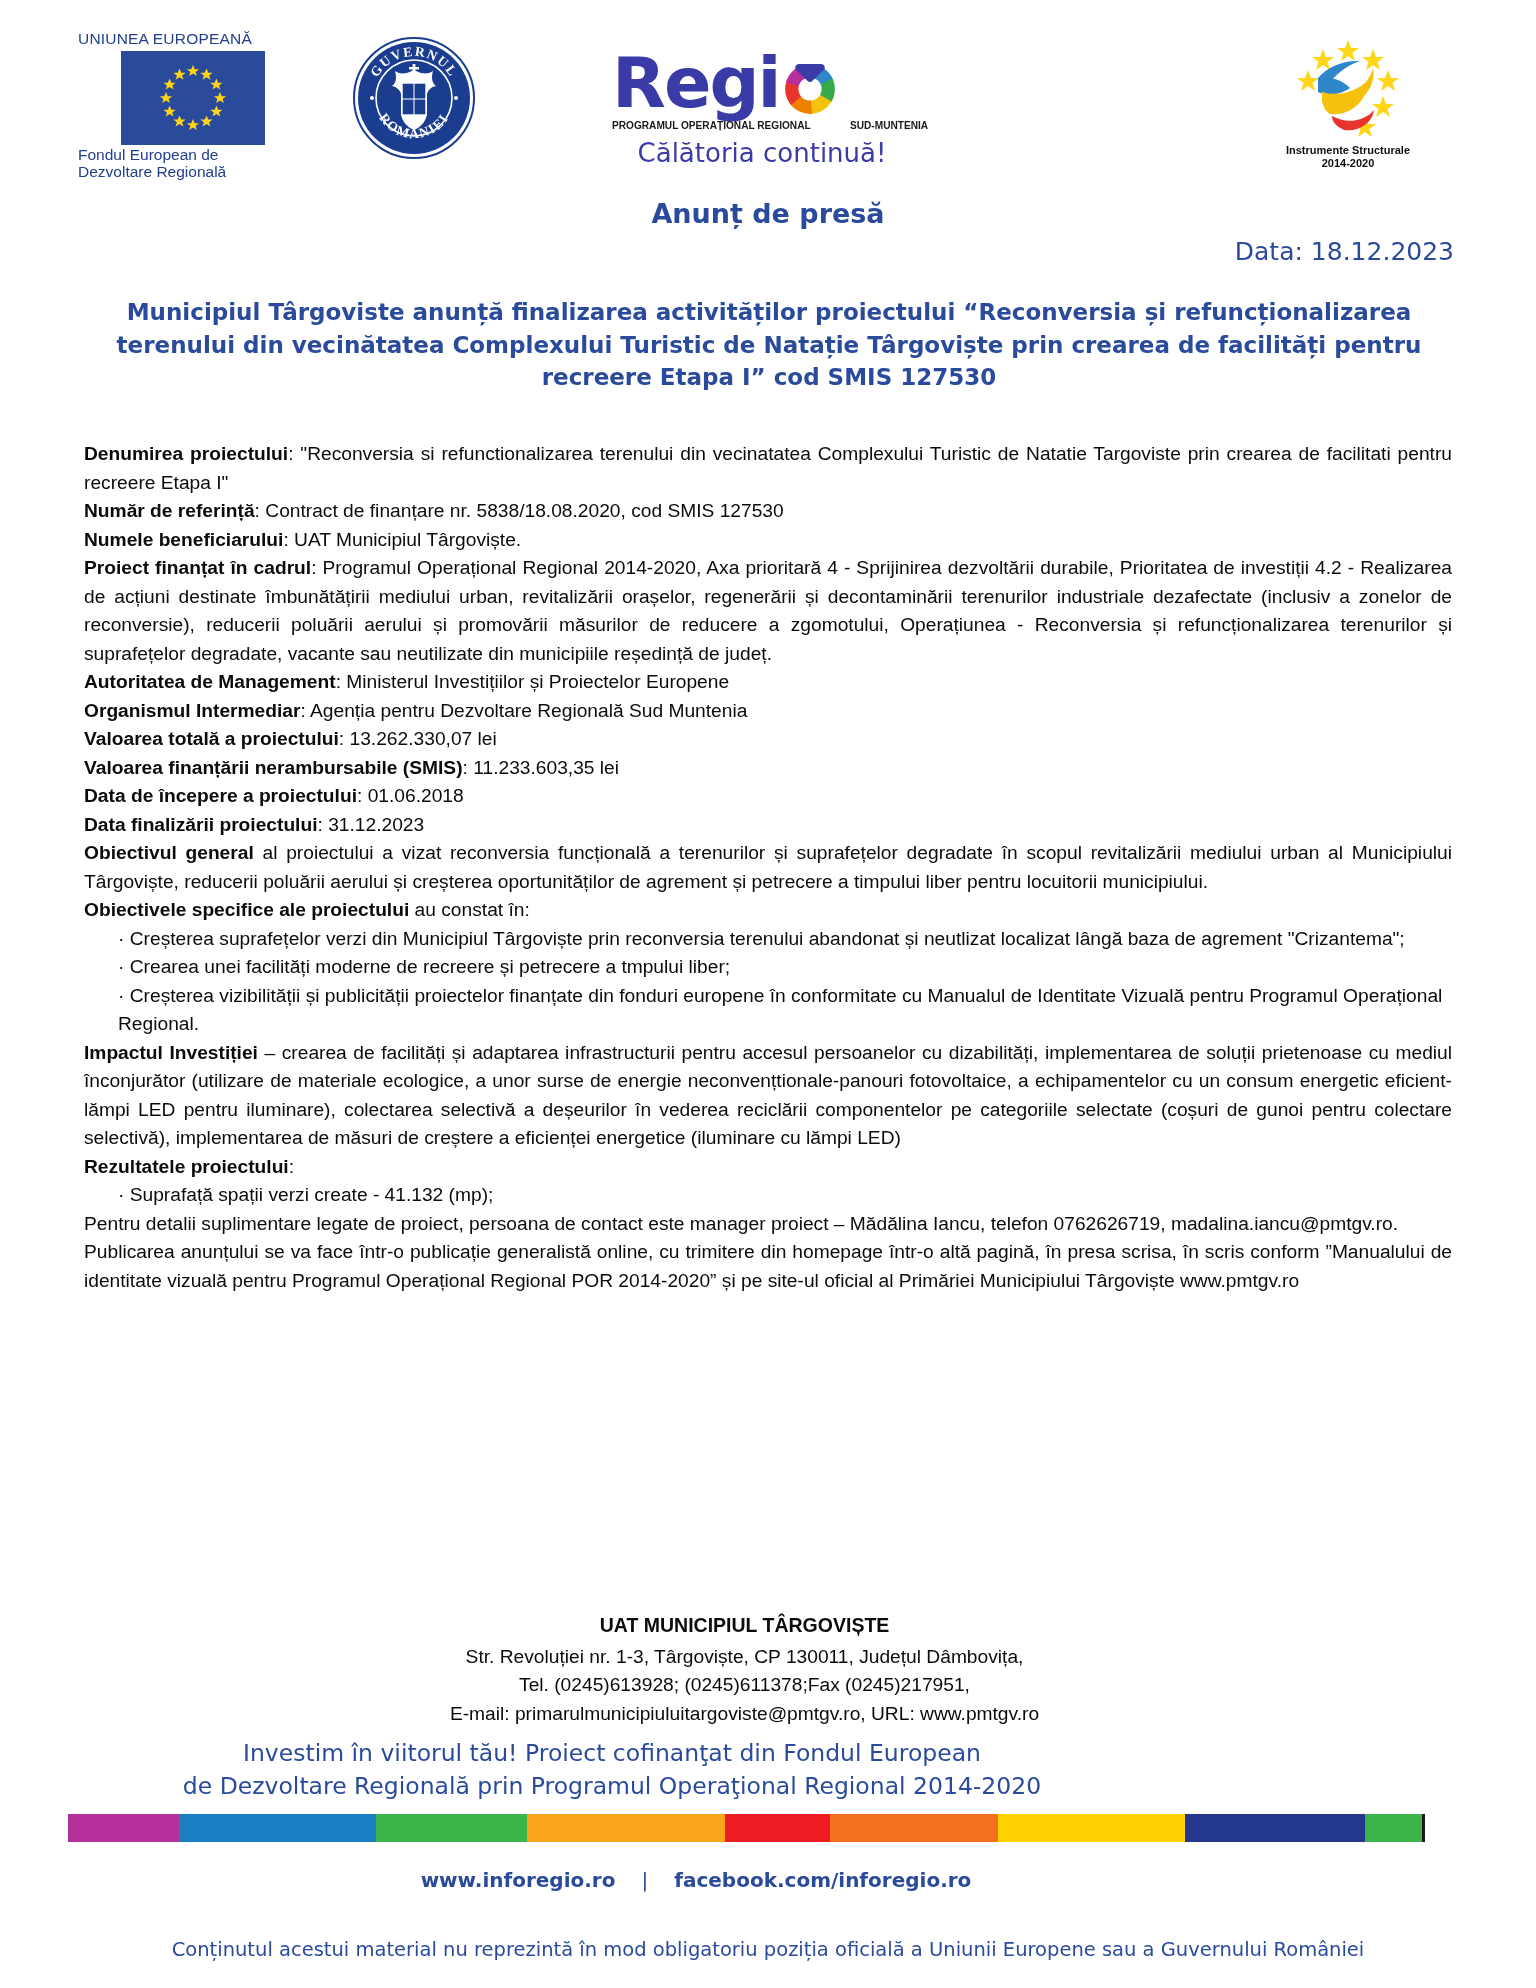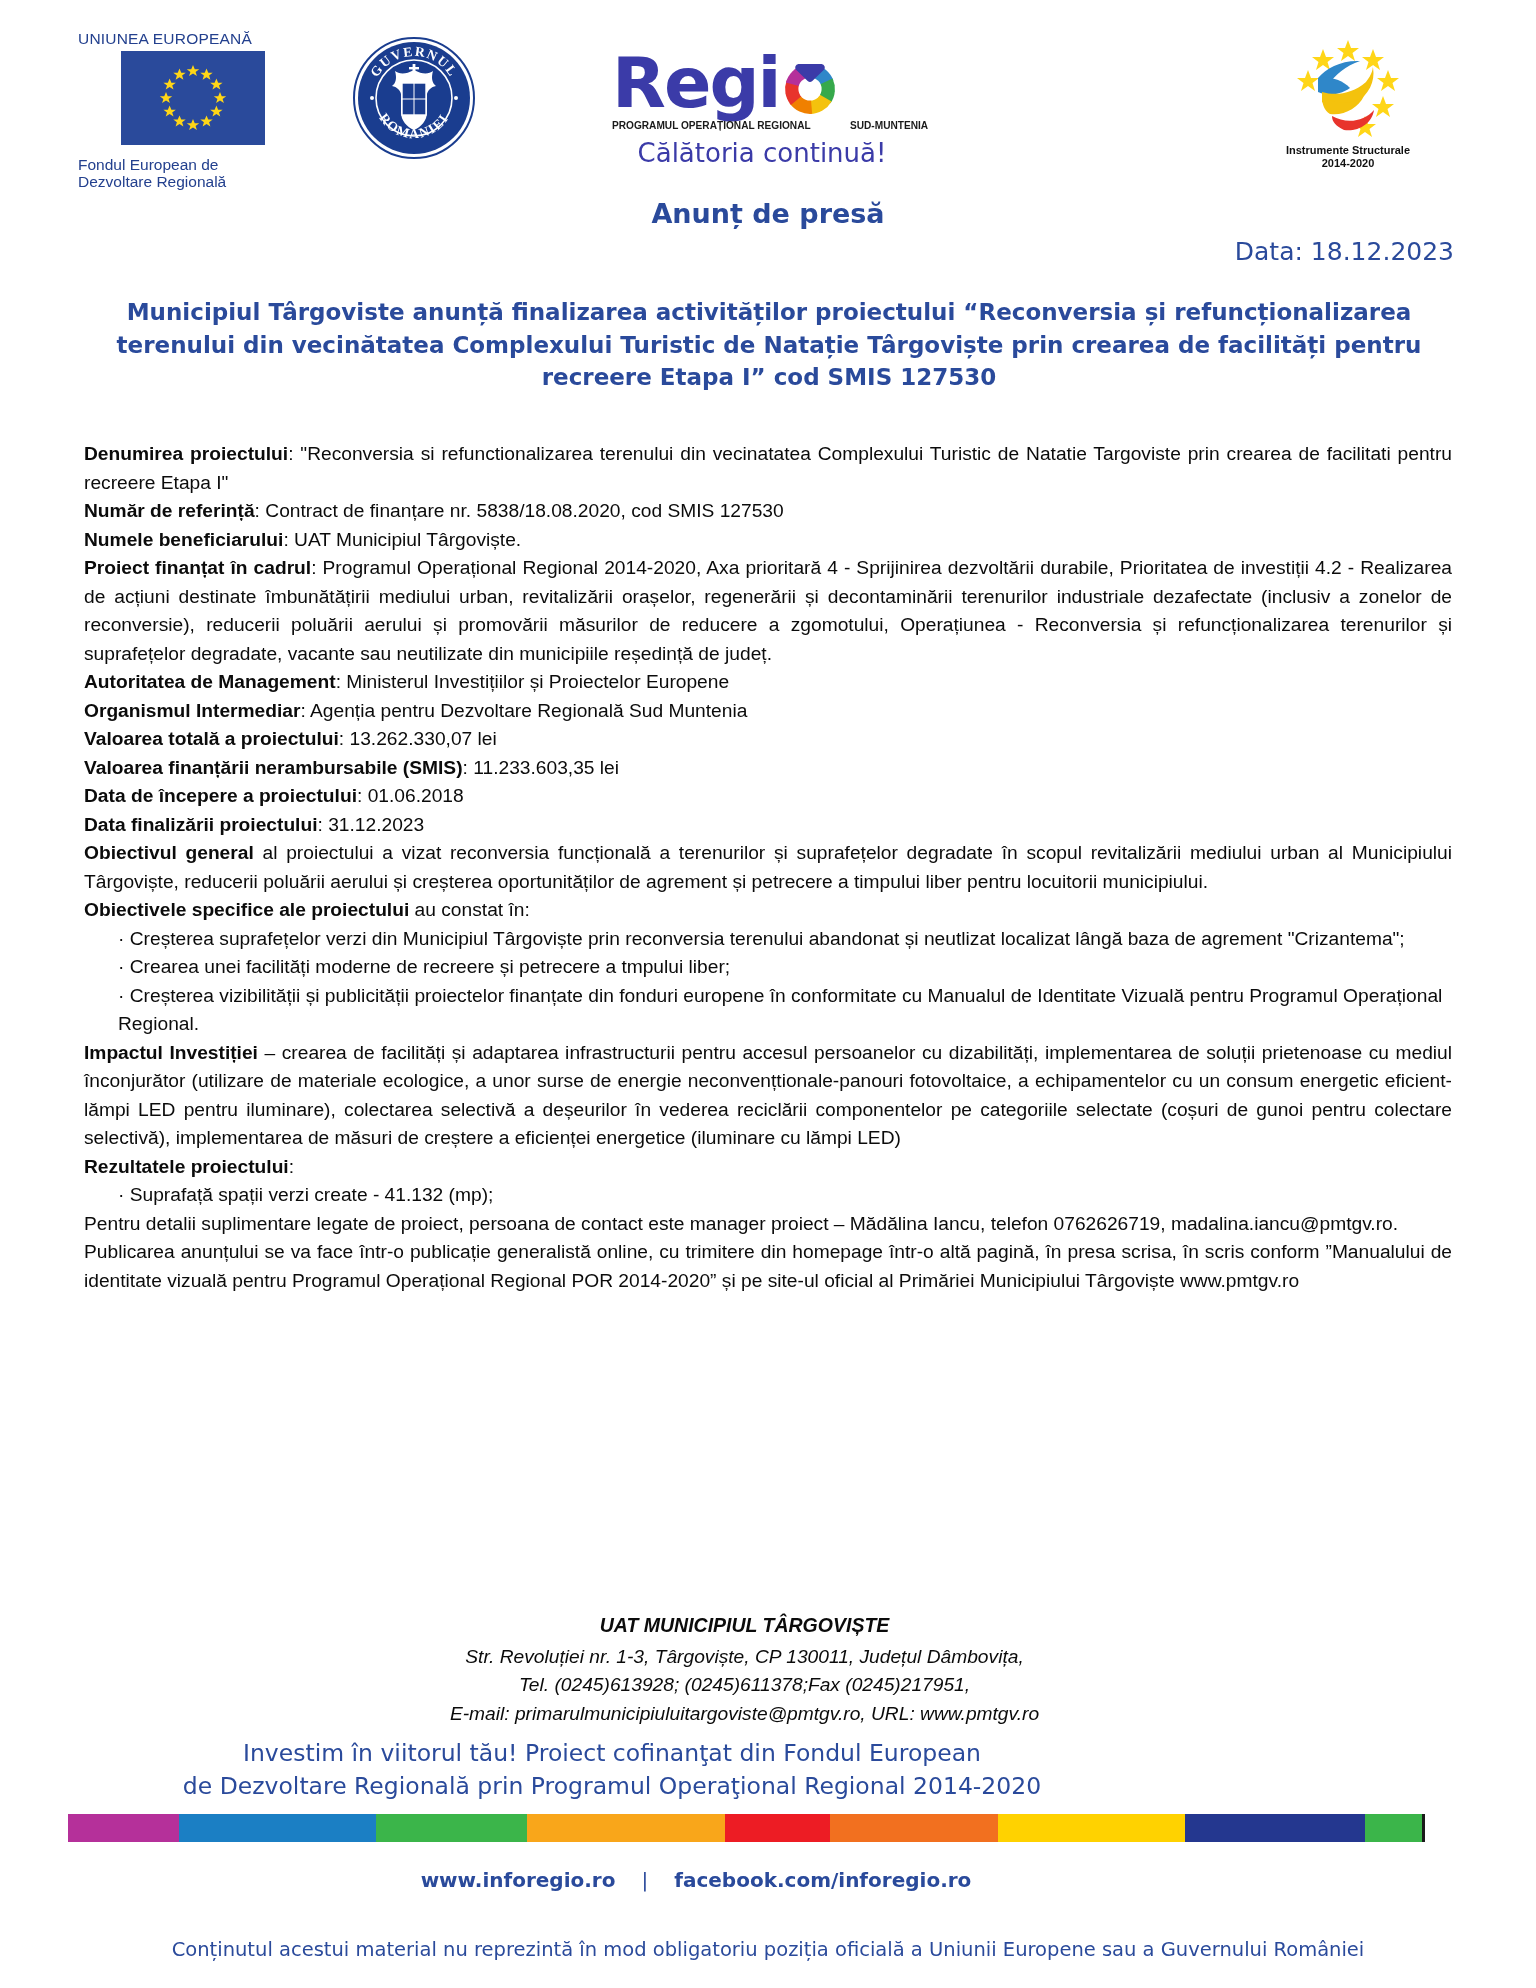--- a/index.html
+++ b/index.html
@@ -51,21 +51,21 @@
     width: 144px;
     height: 94px;
     background: #2a4a9b;
     margin: 0 auto;
     position: relative;
   }
   .eu-bottom-text {
     font-size: 15.5px;
     color: #23408e;
     line-height: 1.12;
-    margin-top: 11px;
+    margin-top: 1px;
     white-space: nowrap;
   }
 
   
   .gov-logo {
     position: absolute;
     left: 352px;
     top: 18px;
     width: 124px;
     height: 124px;
@@ -194,21 +194,20 @@
   .body-text b { font-weight: bold; }
   .bullet { padding-left: 34px; text-align: left; }
 
   
   .footer-block {
     position: absolute;
     top: 1614px;
     left: 0;
     width: 1489px;
     text-align: center;
-    font-style: italic;
   }
   .footer-org {
     font-size: 19.5px;
     font-weight: bold;
     color: #0b0b0b;
     margin-bottom: 6px;
   }
   .footer-line {
     font-size: 19.2px;
     color: #0b0b0b;

